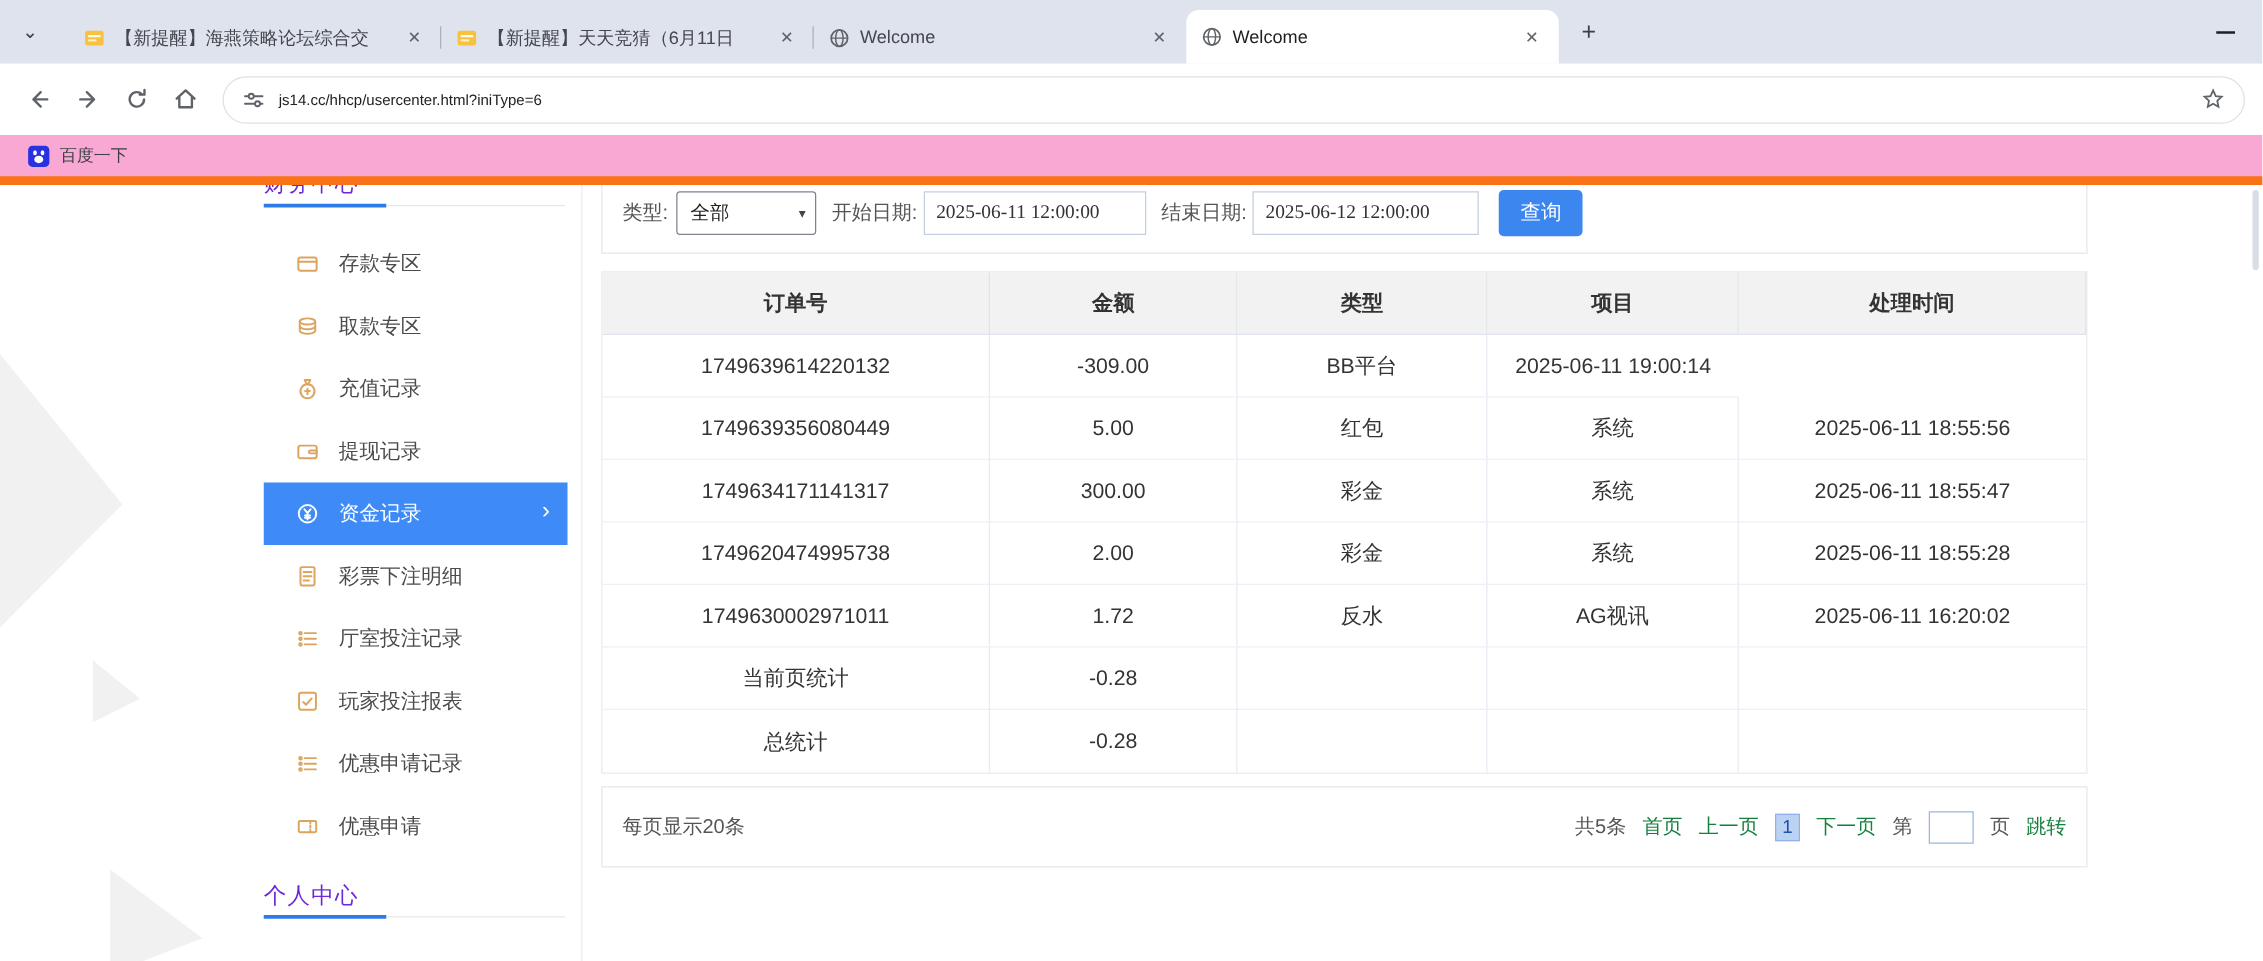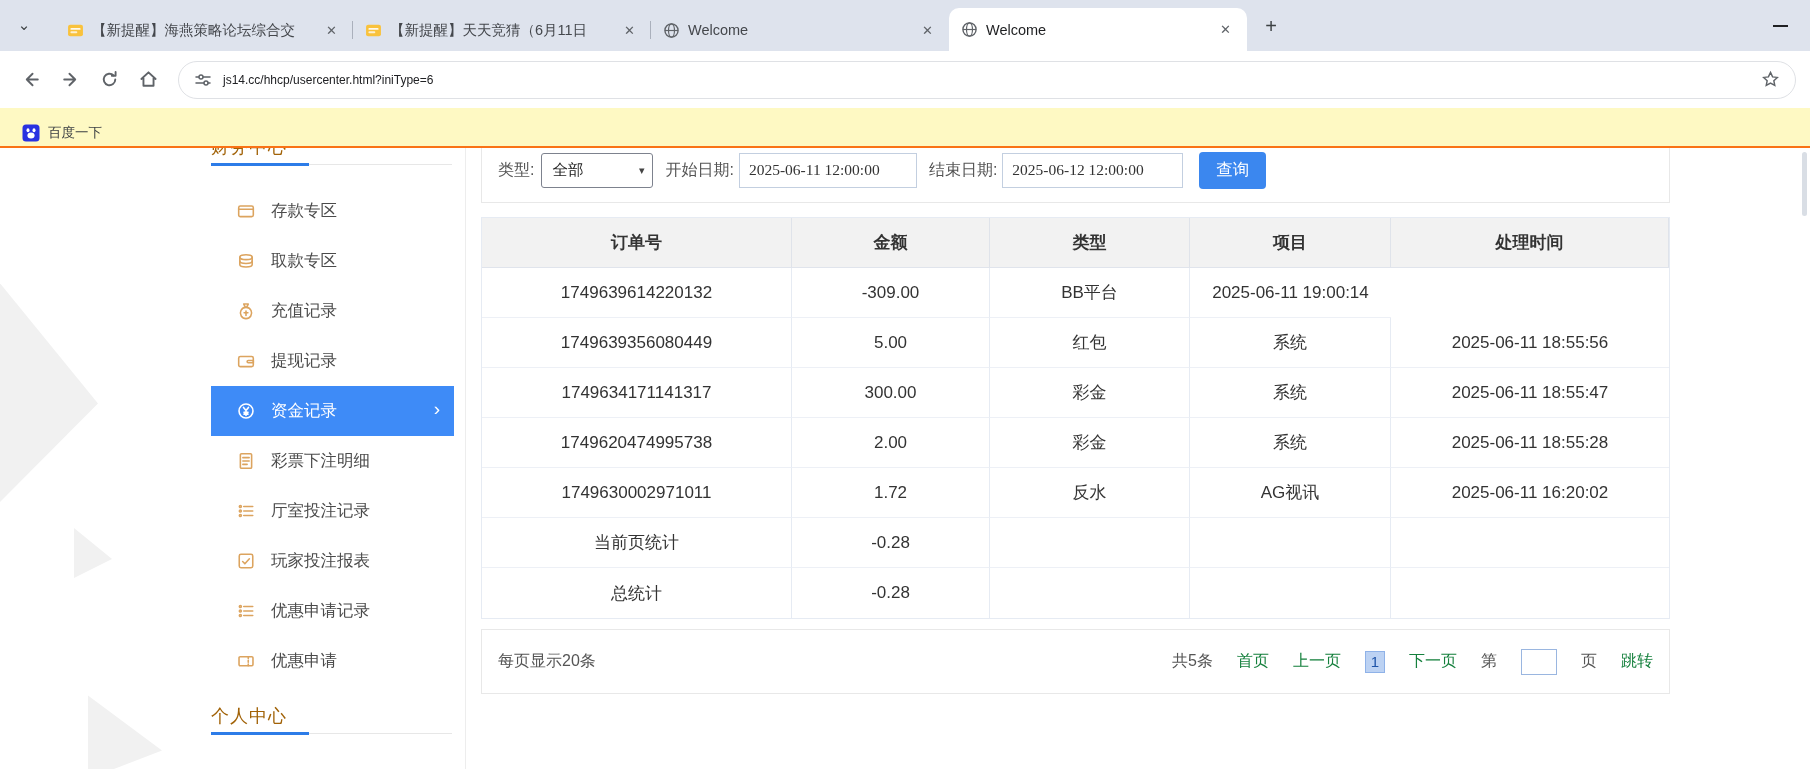--- a/index.html
+++ b/index.html
@@ -22,35 +22,35 @@
   .minimize{width:15px;height:2px;background:#1f2023;cursor:pointer}
 
   .navbar{position:relative;height:57px;background:#fff;display:flex;align-items:center;padding:0 14px}
   .navbtn{width:34px;height:34px;margin-right:5px;display:flex;align-items:center;justify-content:center;border-radius:50%;color:#5f6368;cursor:pointer}
   .navbtn svg{stroke:#5f6368;fill:none;stroke-width:1.8;stroke-linecap:round;stroke-linejoin:round}
   .omnibox{flex:1;height:38px;margin-left:8px;background:#fff;border:1px solid #dfe1e5;border-radius:19px;display:flex;align-items:center;padding:0 15px}
   .omnibox .url{margin-left:11px;font-size:12px;color:#202124}
   .omnibox .spacer{flex:1}
   .tune svg,.star svg{stroke:#5f6368;fill:none;stroke-width:1.5;stroke-linecap:round}
 
-  .bookmarks{height:40px;background:#fef9c3;display:flex;align-items:flex-end;padding:0 15px;border-bottom:2px solid #f97316}
+  .bookmarks{height:40px;background:#f9a8d4;display:flex;align-items:center;padding:0 15px;border-bottom:7px solid #f97316}
   .bm{display:flex;align-items:center;padding:4px 7px;border-radius:6px;cursor:pointer}
   .bm .label{margin-left:8px;font-size:13.5px;color:#3c4043}
 
   
   .page{position:relative;height:621px;background:#fff;overflow:hidden}
   .tri{position:absolute;background:#f1f1f1}
   .tri1{left:-14px;top:118px;width:112px;height:250px;clip-path:polygon(0 0,100% 55%,0 100%)}
   .tri2{left:74px;top:380px;width:38px;height:50px;clip-path:polygon(0 0,100% 62%,0 100%)}
   .tri3{left:88px;top:536px;width:74px;height:95px;clip-path:polygon(0 12%,100% 70%,0 100%)}
   .scrollthumb{position:absolute;right:3px;top:4px;width:5px;height:64px;background:#d9dee5;border-radius:3px;cursor:pointer}
 
   .sidebar{position:absolute;left:211px;top:0;width:243px}
   .sec{position:absolute;left:0;width:241px}
-  .sec .txt{font-size:18px;color:#a16207;letter-spacing:1px}
+  .sec .txt{font-size:18px;color:#6d28d9;letter-spacing:1px}
   .sec .line{position:relative;margin-top:5px;height:0;border-bottom:1px solid #e7e7e7}
   .sec .line .accent{position:absolute;left:0;top:-1px;width:98px;height:3px;background:#2d7ce8}
   .sec-fin{top:-13px}
   .sec-personal{top:556px}
   .menu{position:absolute;left:0;top:38px;width:243px}
   .mi{height:50px;display:flex;align-items:center;padding-left:26px;font-size:16.5px;color:#4b4b4b;cursor:pointer;position:relative}
   .mi .icn{width:18px;height:18px;margin-right:16px}
   .mi .icn svg{stroke:#dca45f;fill:none;stroke-width:1.4;stroke-linecap:round;stroke-linejoin:round}
   .mi.active{background:#3e8bf7;color:#fff}
   .mi.active .icn svg{stroke:#fff}
@@ -68,21 +68,21 @@
   .searchbtn{margin-left:16px;height:37px;padding:0 17px;background:#3b87ef;color:#fff;font-size:16.5px;border:none;border-radius:4px;cursor:pointer;font-family:inherit}
 
   .tablebox{position:absolute;left:0;top:69px;width:1189px;border:1px solid #e6ebf3}
   .trow{display:grid;grid-template-columns:310px 198px 200px 201px 278px}
   .tcell{height:50px;display:flex;align-items:center;justify-content:center;font-size:17px;color:#333;border-bottom:1px solid #edf0f6;border-right:1px solid #e6ebf3}
   .tcell:last-child{border-right:none}
   .thead .tcell{background:#f2f2f2;font-weight:bold;border-bottom:1px solid #e0e4ec;border-right:1px solid #dfe3ea}
   .trow:last-child .tcell{border-bottom:none}
 
   .pager{position:absolute;left:0;top:481px;width:1189px;height:65px;border:1px solid #e8e8e8;display:flex;align-items:center;padding:0 16px;font-size:16px;color:#555}
-  .pright{margin-left:auto;display:flex;align-items:center;gap:24px}
+  .pright{margin-left:auto;display:flex;align-items:center;gap:13px}
   .plink{color:#15803d;cursor:pointer}
   .pcur{min-width:20px;height:22px;background:#bcd2f3;border:1px solid #8fb2e8;color:#1f54a8;display:flex;align-items:center;justify-content:center;font-size:15px;padding:0 3px;cursor:pointer}
   .pinput{width:36px;height:26px;border:1px solid #9ab6e0;font-size:15px;text-align:center;font-family:inherit}
 </style>
 </head>
 <body>
 
 <div class="tabbar">
   <div class="tab-search">⌄</div>
 

